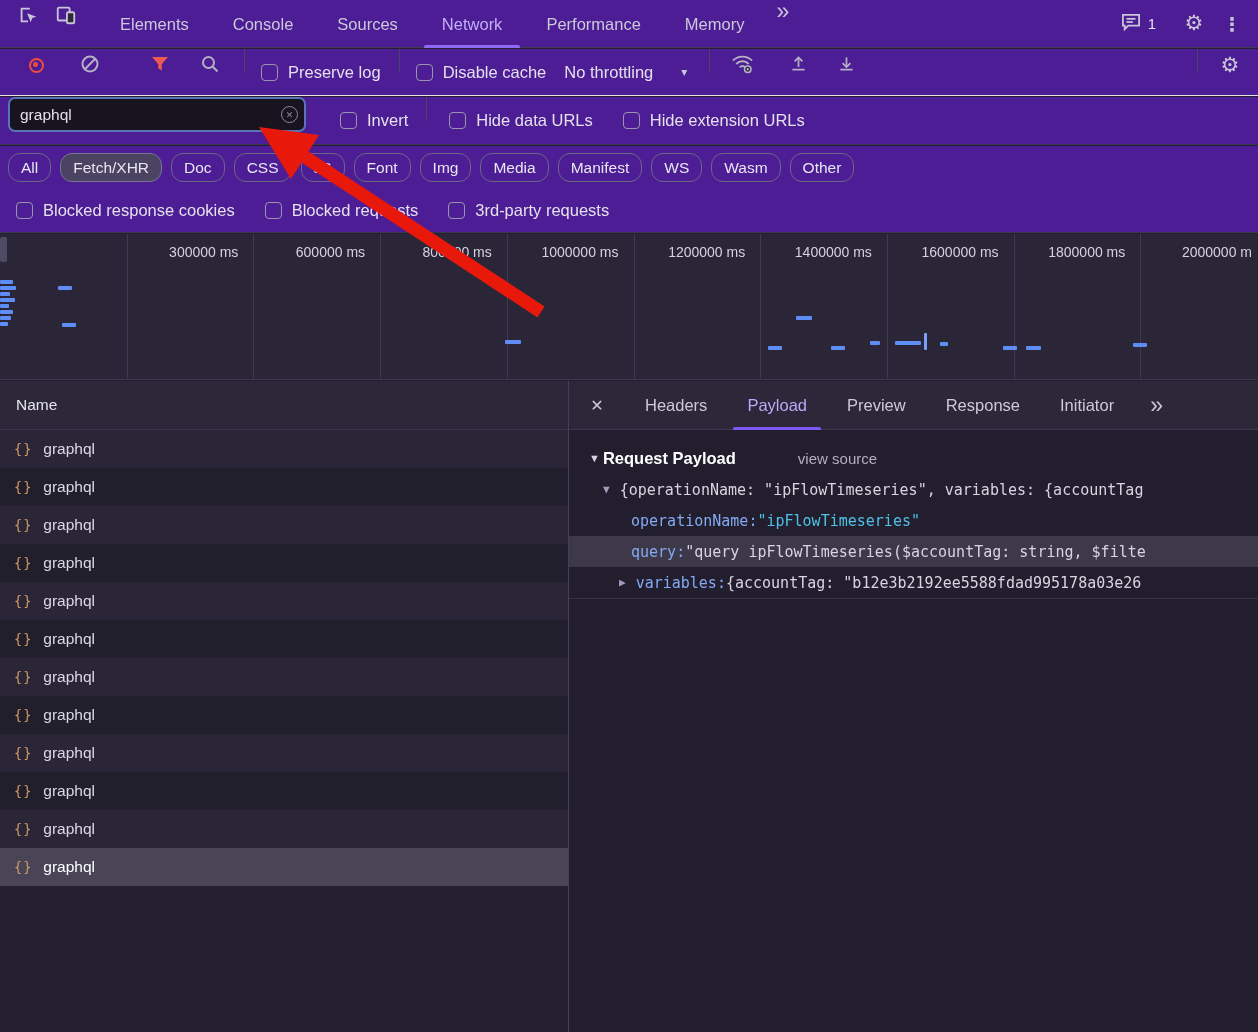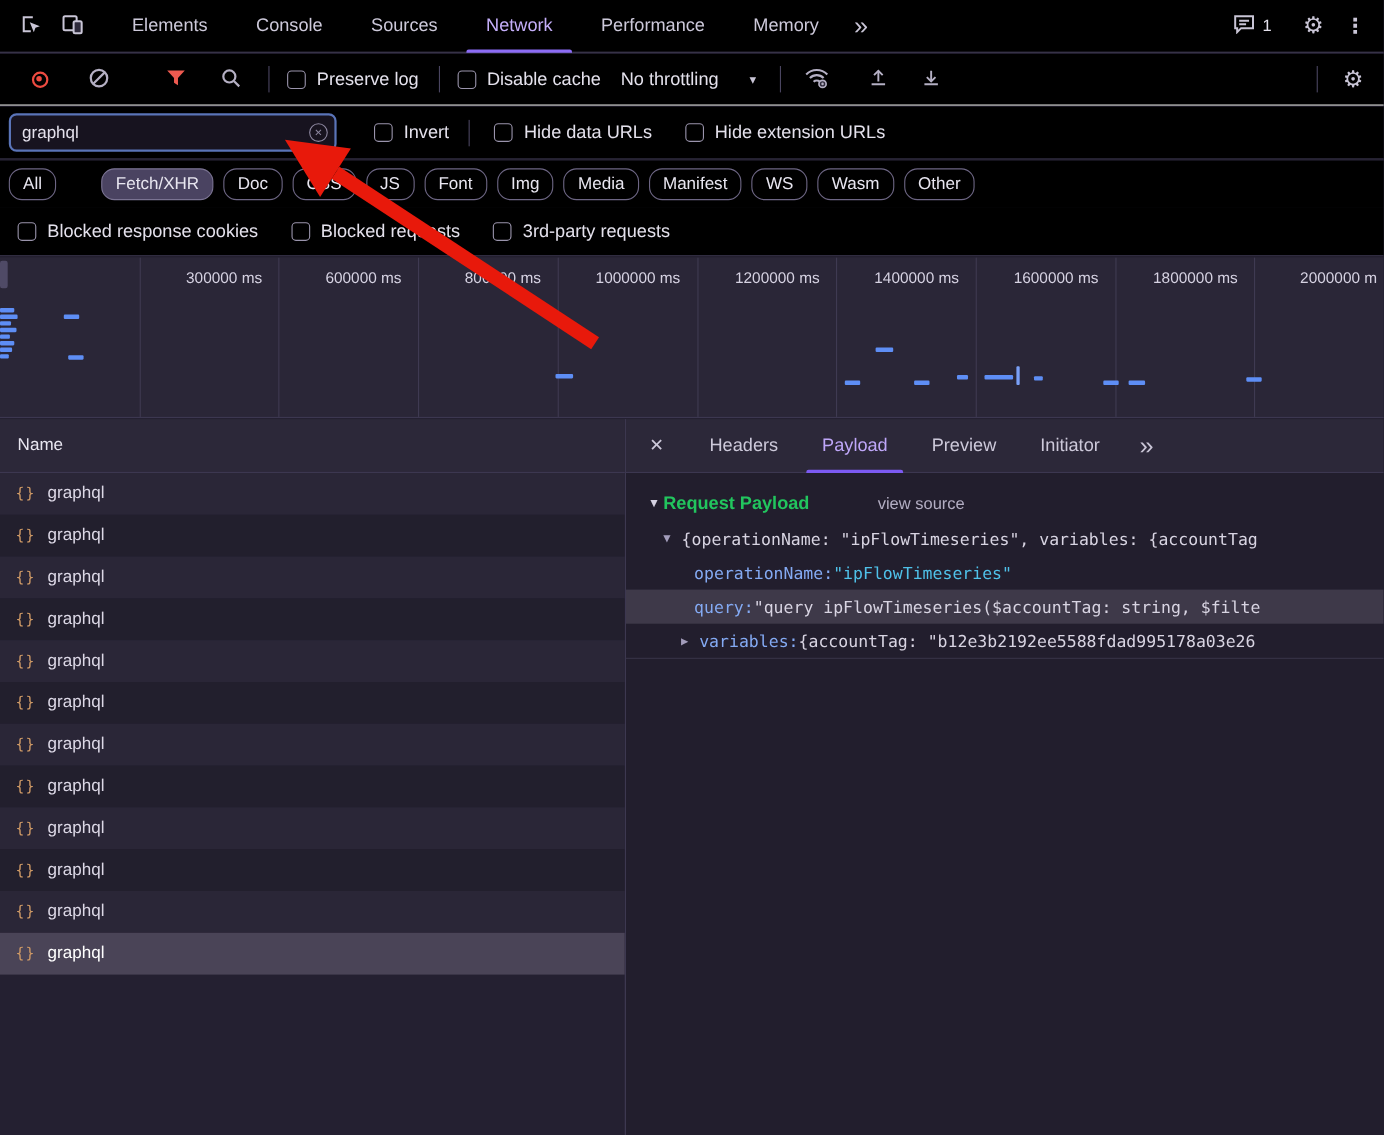--- a/index.html
+++ b/index.html
@@ -4,21 +4,21 @@
 <style>
   * { box-sizing: border-box; margin: 0; padding: 0; }
   html,body { width:1258px; height:1032px; }
   body {
     position: relative;
     background: #242031;
     font-family: "Liberation Sans", sans-serif;
     color: #e4e1ec;
     overflow: hidden;
   }
-  .bar { position:absolute; left:0; right:0; background:#000000; display:flex; align-items:center; }
+  .bar { position:absolute; left:0; right:0; background:#4c1d95; display:flex; }
 
   
   .tabbar { top:0; height:48px; border-bottom:1px solid #433e58; z-index:5; }
   .icon-btn { background:none; border:none; width:32px; height:32px; display:flex; align-items:center; justify-content:center; flex:0 0 auto; }
   .tabbar .icon-btn { margin-left:6px; }
   .tabbar .icon-btn:first-child { margin-left:12px; }
   .tabs { display:flex; height:48px; margin-left:16px; }
   .tab { position:relative; display:flex; align-items:center; padding:0 22px; font-size:16.5px; color:#cdc9da; white-space:nowrap; }
   .tab.active { color:#c4aef9; }
   .tab.active::after { content:""; position:absolute; left:4px; right:4px; bottom:0; height:3px; background:#8c6cf5; border-radius:2px 2px 0 0; }
@@ -52,21 +52,21 @@
     color:#e4e1ec; font-size:15.5px; padding:0 30px 0 10px; outline:none;
     font-family:"Liberation Sans", sans-serif;
   }
   .clear-x { position:absolute; right:8px; top:9px; width:17px; height:17px; border:1.5px solid #8d87a0;
     border-radius:50%; color:#8d87a0; font-size:9px; display:flex; align-items:center; justify-content:center; }
 
   
   .chiprow { top:146px; height:43px; z-index:4; }
   .chips { display:flex; gap:9px; margin-left:8px; align-items:center; }
   .chip { border:1px solid #6d6684; border-radius:12px; padding:4.5px 12px; font-size:15.5px; color:#e8e6f0; white-space:nowrap; }
-  .chip.active { background:#4a4361; border-color:#7a7392;margin-left:32px; }
+  .chip.active { background:#4a4361; border-color:#7a7392; }
 
   
   .checkrow { top:189px; height:44px; border-bottom:1px solid #3c3750; z-index:4; }
   .checkrow .wrap { display:flex; gap:30px; margin-left:16px; }
 
   
   .timeline { position:absolute; top:234px; left:0; right:0; height:146px; background:#2a2637;
     border-bottom:1px solid #3c3750; overflow:hidden; z-index:3; }
   .tl-col { position:absolute; top:0; bottom:0; border-left:1px solid #3f3a52; }
   .tl-label { padding:10px 15px 0 0; text-align:right; font-size:14px; color:#d6d2e2; white-space:nowrap; overflow:hidden; }
@@ -92,21 +92,21 @@
   .dtabs { display:flex; height:49px; }
   .dtab { position:relative; display:flex; align-items:center; padding:0 20px; font-size:16.5px; color:#cdc9da; white-space:nowrap; }
   .dtab.active { color:#bfa7f9; }
   .dtab.active::after { content:""; position:absolute; left:6px; right:6px; bottom:0; height:3px; background:#7c5af2; border-radius:2px 2px 0 0; }
   .detail-tabs .chev { margin-left:6px; }
 
   .payload { flex:1; padding-top:12px; font-family:"DejaVu Sans Mono", monospace; font-size:15px; }
   .section-row { display:flex; align-items:center; height:32px; padding-left:20px;
     font-family:"Liberation Sans", sans-serif; }
   .tri { font-size:11px; color:#d6d2e2; margin-right:3px; }
-  .section-title { font-size:16.5px; font-weight:bold; color:#22c55e; }
+  .section-title { font-size:16.5px; font-weight:bold; color:#ffffff; }
   .view-source { margin-left:62px; font-size:15px; color:#b3aec3; font-weight:normal; }
   .tree-row { height:31px; display:flex; align-items:center; white-space:nowrap; overflow:hidden; color:#d8d4e2; }
   .preview-row { padding-left:34px; }
   .preview-row .exp { margin-right:10px; }
   .exp { font-size:11px; color:#a39dbb; flex:0 0 auto; }
   .kv-row { padding-left:62px; }
   .kv-row.has-exp { padding-left:50px; }
   .kv-row.has-exp .exp { margin-right:10px; }
   .kv-row.selected { background:#3e3949; }
   .kv-key { color:#84aaf3; }
@@ -408,20 +408,21 @@
       </div>
   </div>
 
   <div class="right">
     <div class="detail-tabs">
       <span class="close-x">✕</span>
       <div class="dtabs">
           <div class="dtab">Headers</div>
           <div class="dtab active">Payload</div>
           <div class="dtab">Preview</div>
+          <div class="dtab">Response</div>
           <div class="dtab">Initiator</div>
         </div>
       <span class="chev">»</span>
     </div>
     <div class="payload">
       <div class="section-row">
         <span class="tri">▼</span>
         <span class="section-title">Request Payload</span>
         <span class="view-source">view source</span>
       </div>

